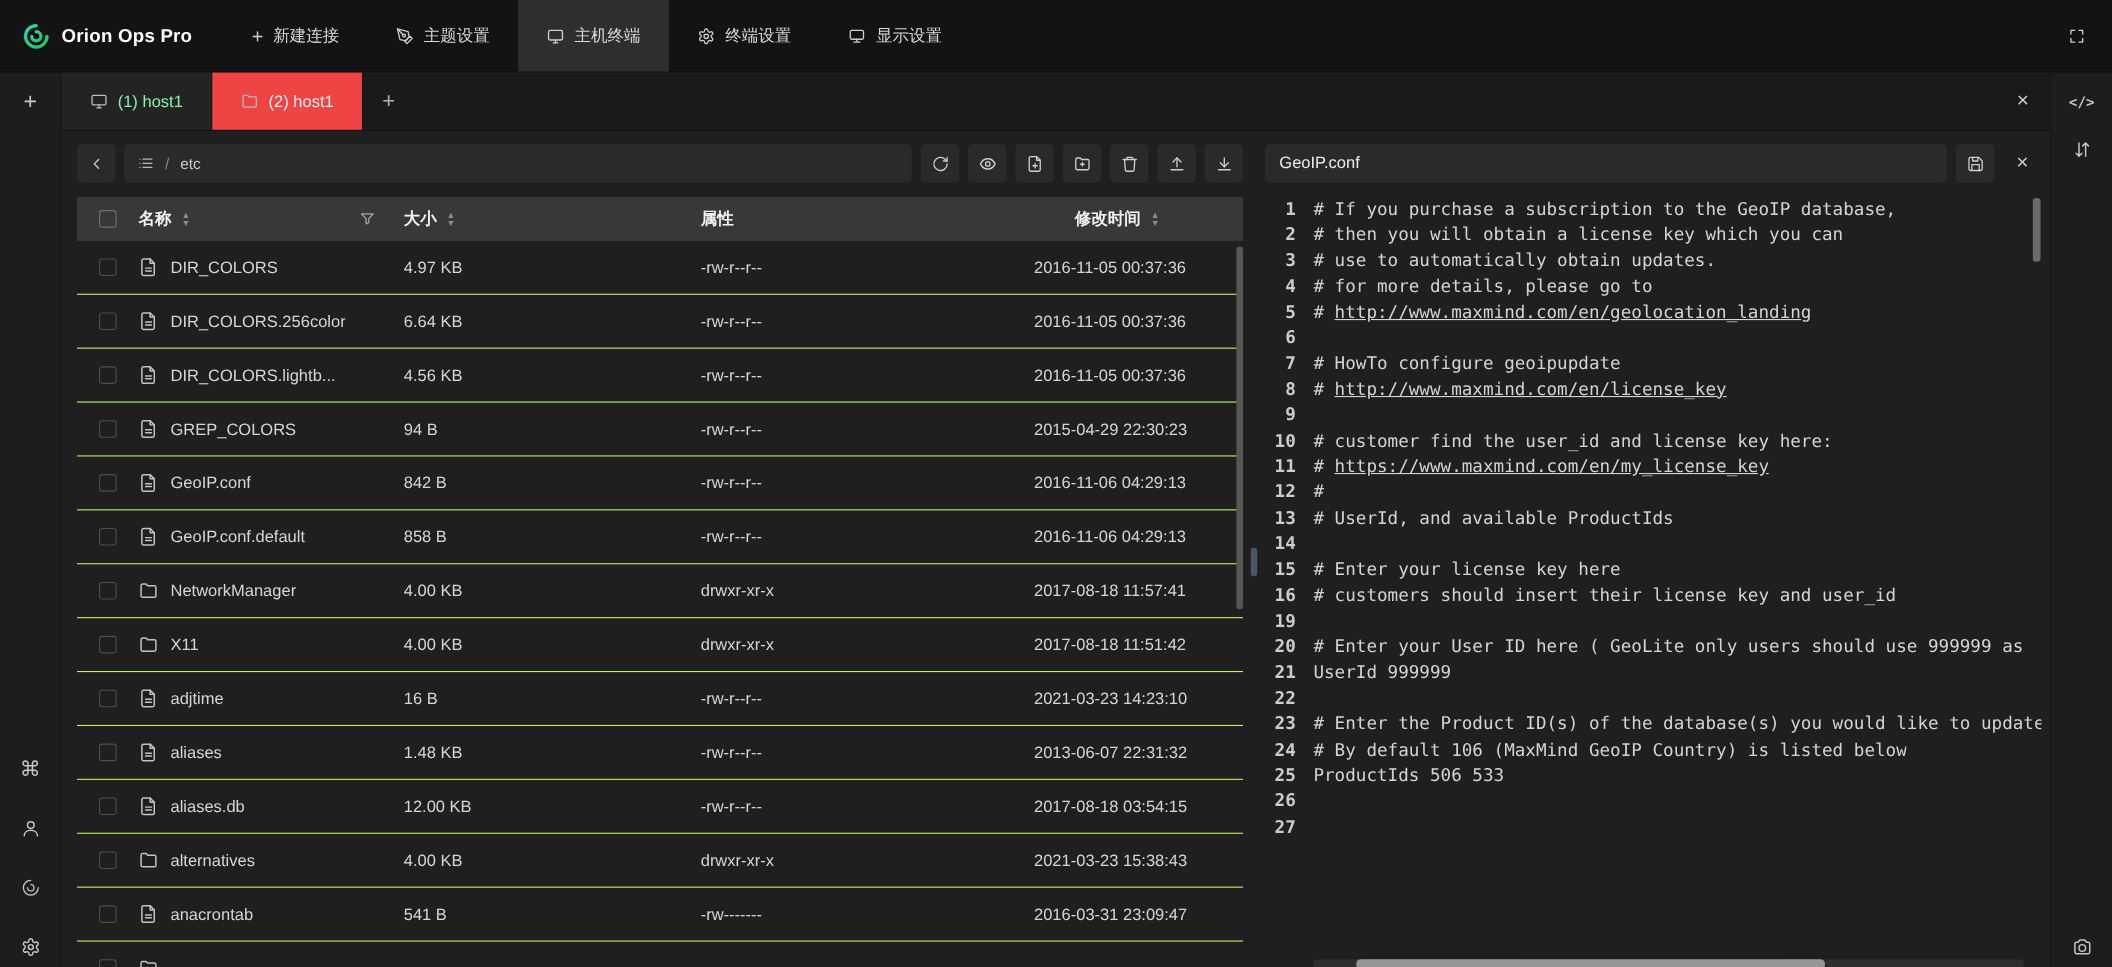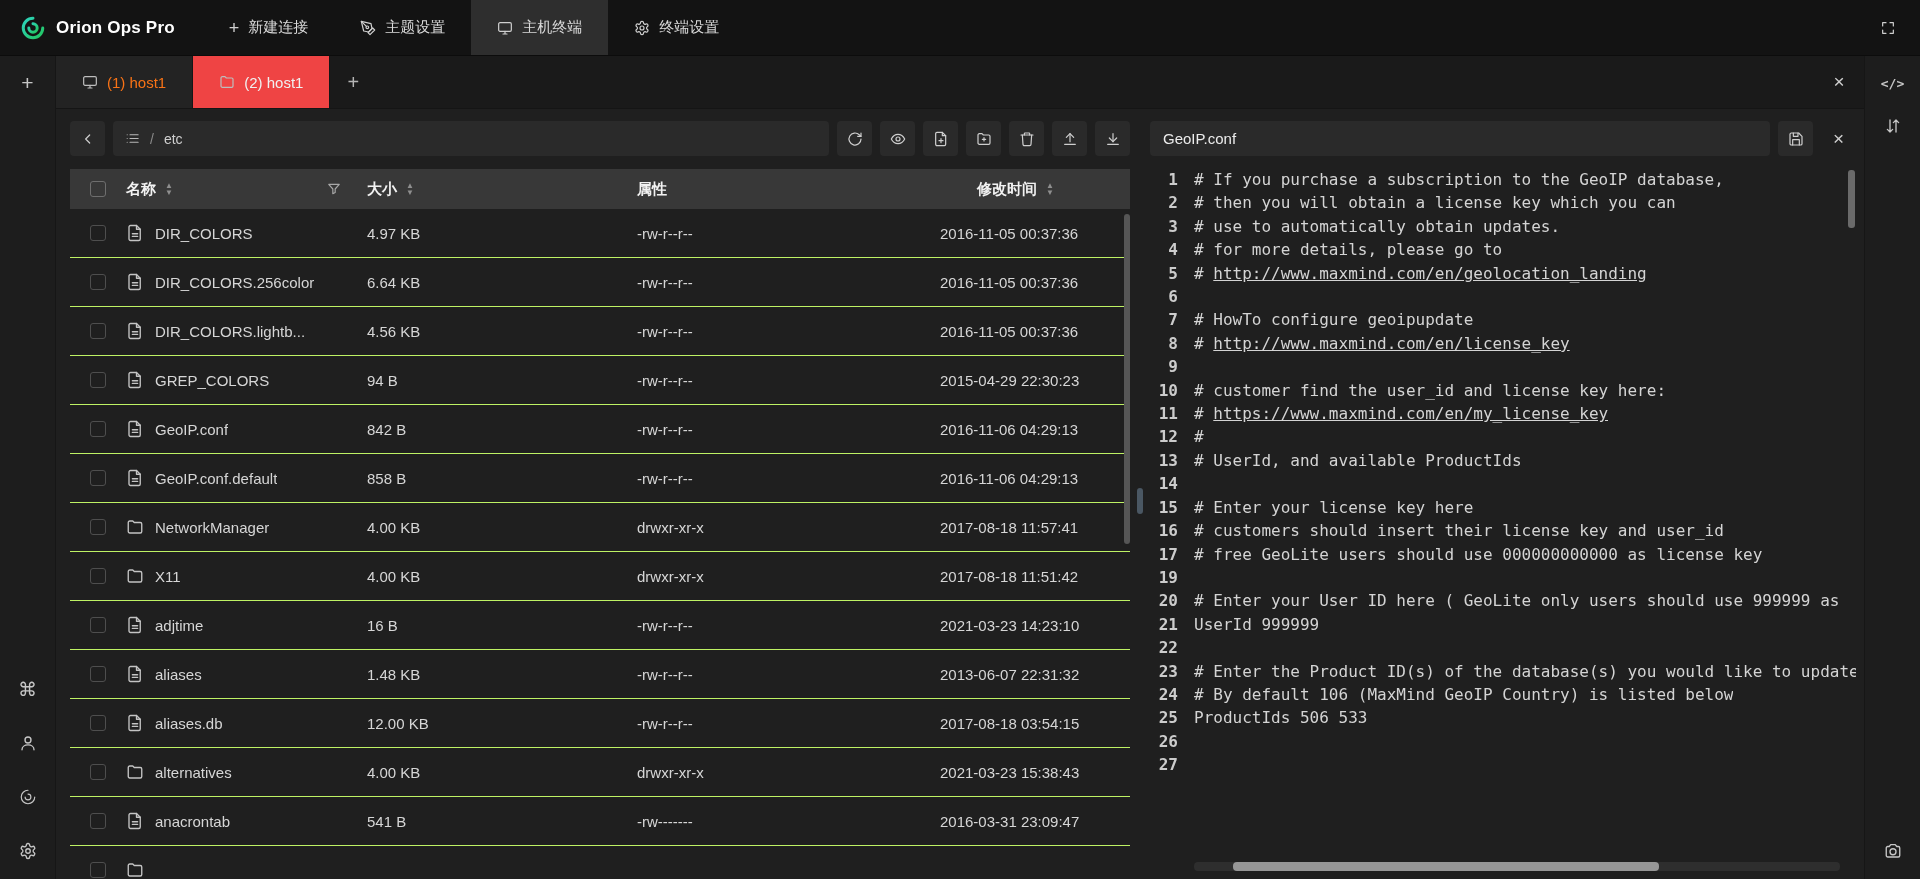--- a/index.html
+++ b/index.html
@@ -3,21 +3,21 @@
 <meta charset="utf-8">
 <style>
   * { margin:0; padding:0; box-sizing:border-box; }
   html,body { width:1920px; height:879px; overflow:hidden; background:#1f1f1f;
               font-family:"Liberation Sans", sans-serif; color:#d8d8d8; }
 
   svg { display:block; }
   .i  { stroke:currentColor; fill:none; stroke-width:1.8; stroke-linecap:round; stroke-linejoin:round; }
 
   
-  .navbar { height:56px; background:#131313; display:flex; align-items:stretch; border-bottom:1px solid #0c0c0c; }
+  .navbar { height:66px; background:#131313; display:flex; align-items:stretch; border-bottom:1px solid #0c0c0c; }
   .brand { display:flex; align-items:center; gap:10px; padding:0 28px 0 20px; }
   .brand-title { font-size:17px; font-weight:bold; color:#ffffff; letter-spacing:.2px; white-space:nowrap; }
   .nav-item { display:flex; align-items:center; gap:9px; padding:0 26px; font-size:15px; color:#d9d9d9; cursor:pointer; white-space:nowrap; }
   .nav-item.active { background:#2e2e2e; }
   .nav-item .glyph { font-size:18px; line-height:1; color:#cfcfcf; }
   .nav-item svg { width:16px; height:16px; color:#cfcfcf; }
   .nav-spacer { flex:1; }
   .fullscreen-btn { display:flex; align-items:center; padding:0 24px; color:#cfcfcf; cursor:pointer; }
   .fullscreen-btn svg { width:16px; height:16px; }
 
@@ -31,21 +31,21 @@
   .rail-btn svg { width:18px; height:18px; }
   .rail-btn .glyph { font-size:21px; line-height:1; }
   .rail-spacer { flex:1; }
   .rail-bottom { display:flex; flex-direction:column; gap:18px; margin-bottom:12px; align-items:center; }
   .code-glyph { font-family:"DejaVu Sans Mono", monospace; font-size:13px; font-weight:bold; }
 
   .center { flex:1; display:flex; flex-direction:column; min-width:0; background:#1f1f1f; }
 
   
   .tabbar { height:53px; background:#1a1a1a; display:flex; align-items:stretch; border-bottom:1px solid #151515; }
-  .tab { display:flex; align-items:center; gap:9px; padding:0 26px; font-size:15px; color:#f97316; background:#232323; border-right:1px solid #161616; cursor:pointer; white-space:nowrap; }
+  .tab { display:flex; align-items:center; gap:9px; padding:0 26px; font-size:15px; color:#86efac; background:#232323; border-right:1px solid #161616; cursor:pointer; white-space:nowrap; }
   .tab.active { background:#ef4444; color:#f0f0f0; }
   .tab svg { width:16px; height:16px; color:#bdbdbd; }
   .tab-add { width:46px; display:flex; align-items:center; justify-content:center; font-size:20px; color:#b5b5b5; cursor:pointer; }
   .tabbar-close { margin-left:auto; width:50px; display:flex; align-items:center; justify-content:center; font-size:19px; color:#cfcfcf; cursor:pointer; }
 
   
   .content { flex:1; display:flex; min-height:0; padding:12px 8px 0 14px; }
 
   
   .file-panel { width:1060px; flex:0 0 1060px; display:flex; flex-direction:column; min-height:0; }
@@ -143,20 +143,29 @@
     <span>主机终端</span>
   </div>
   <div class="nav-item">
     <span>
       <svg class="i" viewBox="0 0 24 24">
           <path d="M12.22 2h-.44a2 2 0 0 0-2 2v.18a2 2 0 0 1-1 1.73l-.43.25a2 2 0 0 1-2 0l-.15-.08a2 2 0 0 0-2.73.73l-.22.38a2 2 0 0 0 .73 2.73l.15.1a2 2 0 0 1 1 1.72v.51a2 2 0 0 1-1 1.74l-.15.09a2 2 0 0 0-.73 2.73l.22.38a2 2 0 0 0 2.73.73l.15-.08a2 2 0 0 1 2 0l.43.25a2 2 0 0 1 1 1.73V20a2 2 0 0 0 2 2h.44a2 2 0 0 0 2-2v-.18a2 2 0 0 1 1-1.73l.43-.25a2 2 0 0 1 2 0l.15.08a2 2 0 0 0 2.73-.73l.22-.39a2 2 0 0 0-.73-2.73l-.15-.08a2 2 0 0 1-1-1.74v-.5a2 2 0 0 1 1-1.74l.15-.09a2 2 0 0 0 .73-2.73l-.22-.38a2 2 0 0 0-2.73-.73l-.15.08a2 2 0 0 1-2 0l-.43-.25a2 2 0 0 1-1-1.73V4a2 2 0 0 0-2-2z"></path>
           <circle cx="12" cy="12" r="3"></circle>
         </svg>
     </span>
     <span>终端设置</span>
+  </div>
+  <div class="nav-item">
+    <span>
+      <svg class="i" viewBox="0 0 24 24">
+          <rect x="3" y="4" width="18" height="12" rx="2"></rect>
+          <path d="M12 16v4M8 20h8"></path>
+        </svg>
+    </span>
+    <span>显示设置</span>
   </div>
 
   <div class="nav-spacer"></div>
   <div class="fullscreen-btn">
     <span>
       <svg class="i" viewBox="0 0 24 24">
           <path d="M4 9V4h5M15 4h5v5M20 15v5h-5M9 20H4v-5"></path>
         </svg>
     </span>
   </div>
@@ -630,21 +639,20 @@
               <div class="code-line"><span class="ln">7</span><span class="code-text"># HowTo configure geoipupdate</span></div>
               <div class="code-line"><span class="ln">8</span><span class="code-text"># <span class="code-link">http://www.maxmind.com/en/license_key</span></span></div>
               <div class="code-line"><span class="ln">9</span><span class="code-text"> </span></div>
               <div class="code-line"><span class="ln">10</span><span class="code-text"># customer find the user_id and license key here:</span></div>
               <div class="code-line"><span class="ln">11</span><span class="code-text"># <span class="code-link">https://www.maxmind.com/en/my_license_key</span></span></div>
               <div class="code-line"><span class="ln">12</span><span class="code-text">#</span></div>
               <div class="code-line"><span class="ln">13</span><span class="code-text"># UserId, and available ProductIds</span></div>
               <div class="code-line"><span class="ln">14</span><span class="code-text"> </span></div>
               <div class="code-line"><span class="ln">15</span><span class="code-text"># Enter your license key here</span></div>
               <div class="code-line"><span class="ln">16</span><span class="code-text"># customers should insert their license key and user_id</span></div>
-              <div class="code-line"><span class="ln">17</span><span class="code-text"># free GeoLite users should use 000000000000 as license key</span></div>
               <div class="code-line"><span class="ln">19</span><span class="code-text"> </span></div>
               <div class="code-line"><span class="ln">20</span><span class="code-text"># Enter your User ID here ( GeoLite only users should use 999999 as</span></div>
               <div class="code-line"><span class="ln">21</span><span class="code-text">UserId 999999</span></div>
               <div class="code-line"><span class="ln">22</span><span class="code-text"> </span></div>
               <div class="code-line"><span class="ln">23</span><span class="code-text"># Enter the Product ID(s) of the database(s) you would like to update</span></div>
               <div class="code-line"><span class="ln">24</span><span class="code-text"># By default 106 (MaxMind GeoIP Country) is listed below</span></div>
               <div class="code-line"><span class="ln">25</span><span class="code-text">ProductIds 506 533</span></div>
               <div class="code-line"><span class="ln">26</span><span class="code-text"> </span></div>
               <div class="code-line"><span class="ln">27</span><span class="code-text"> </span></div>
             </div>

